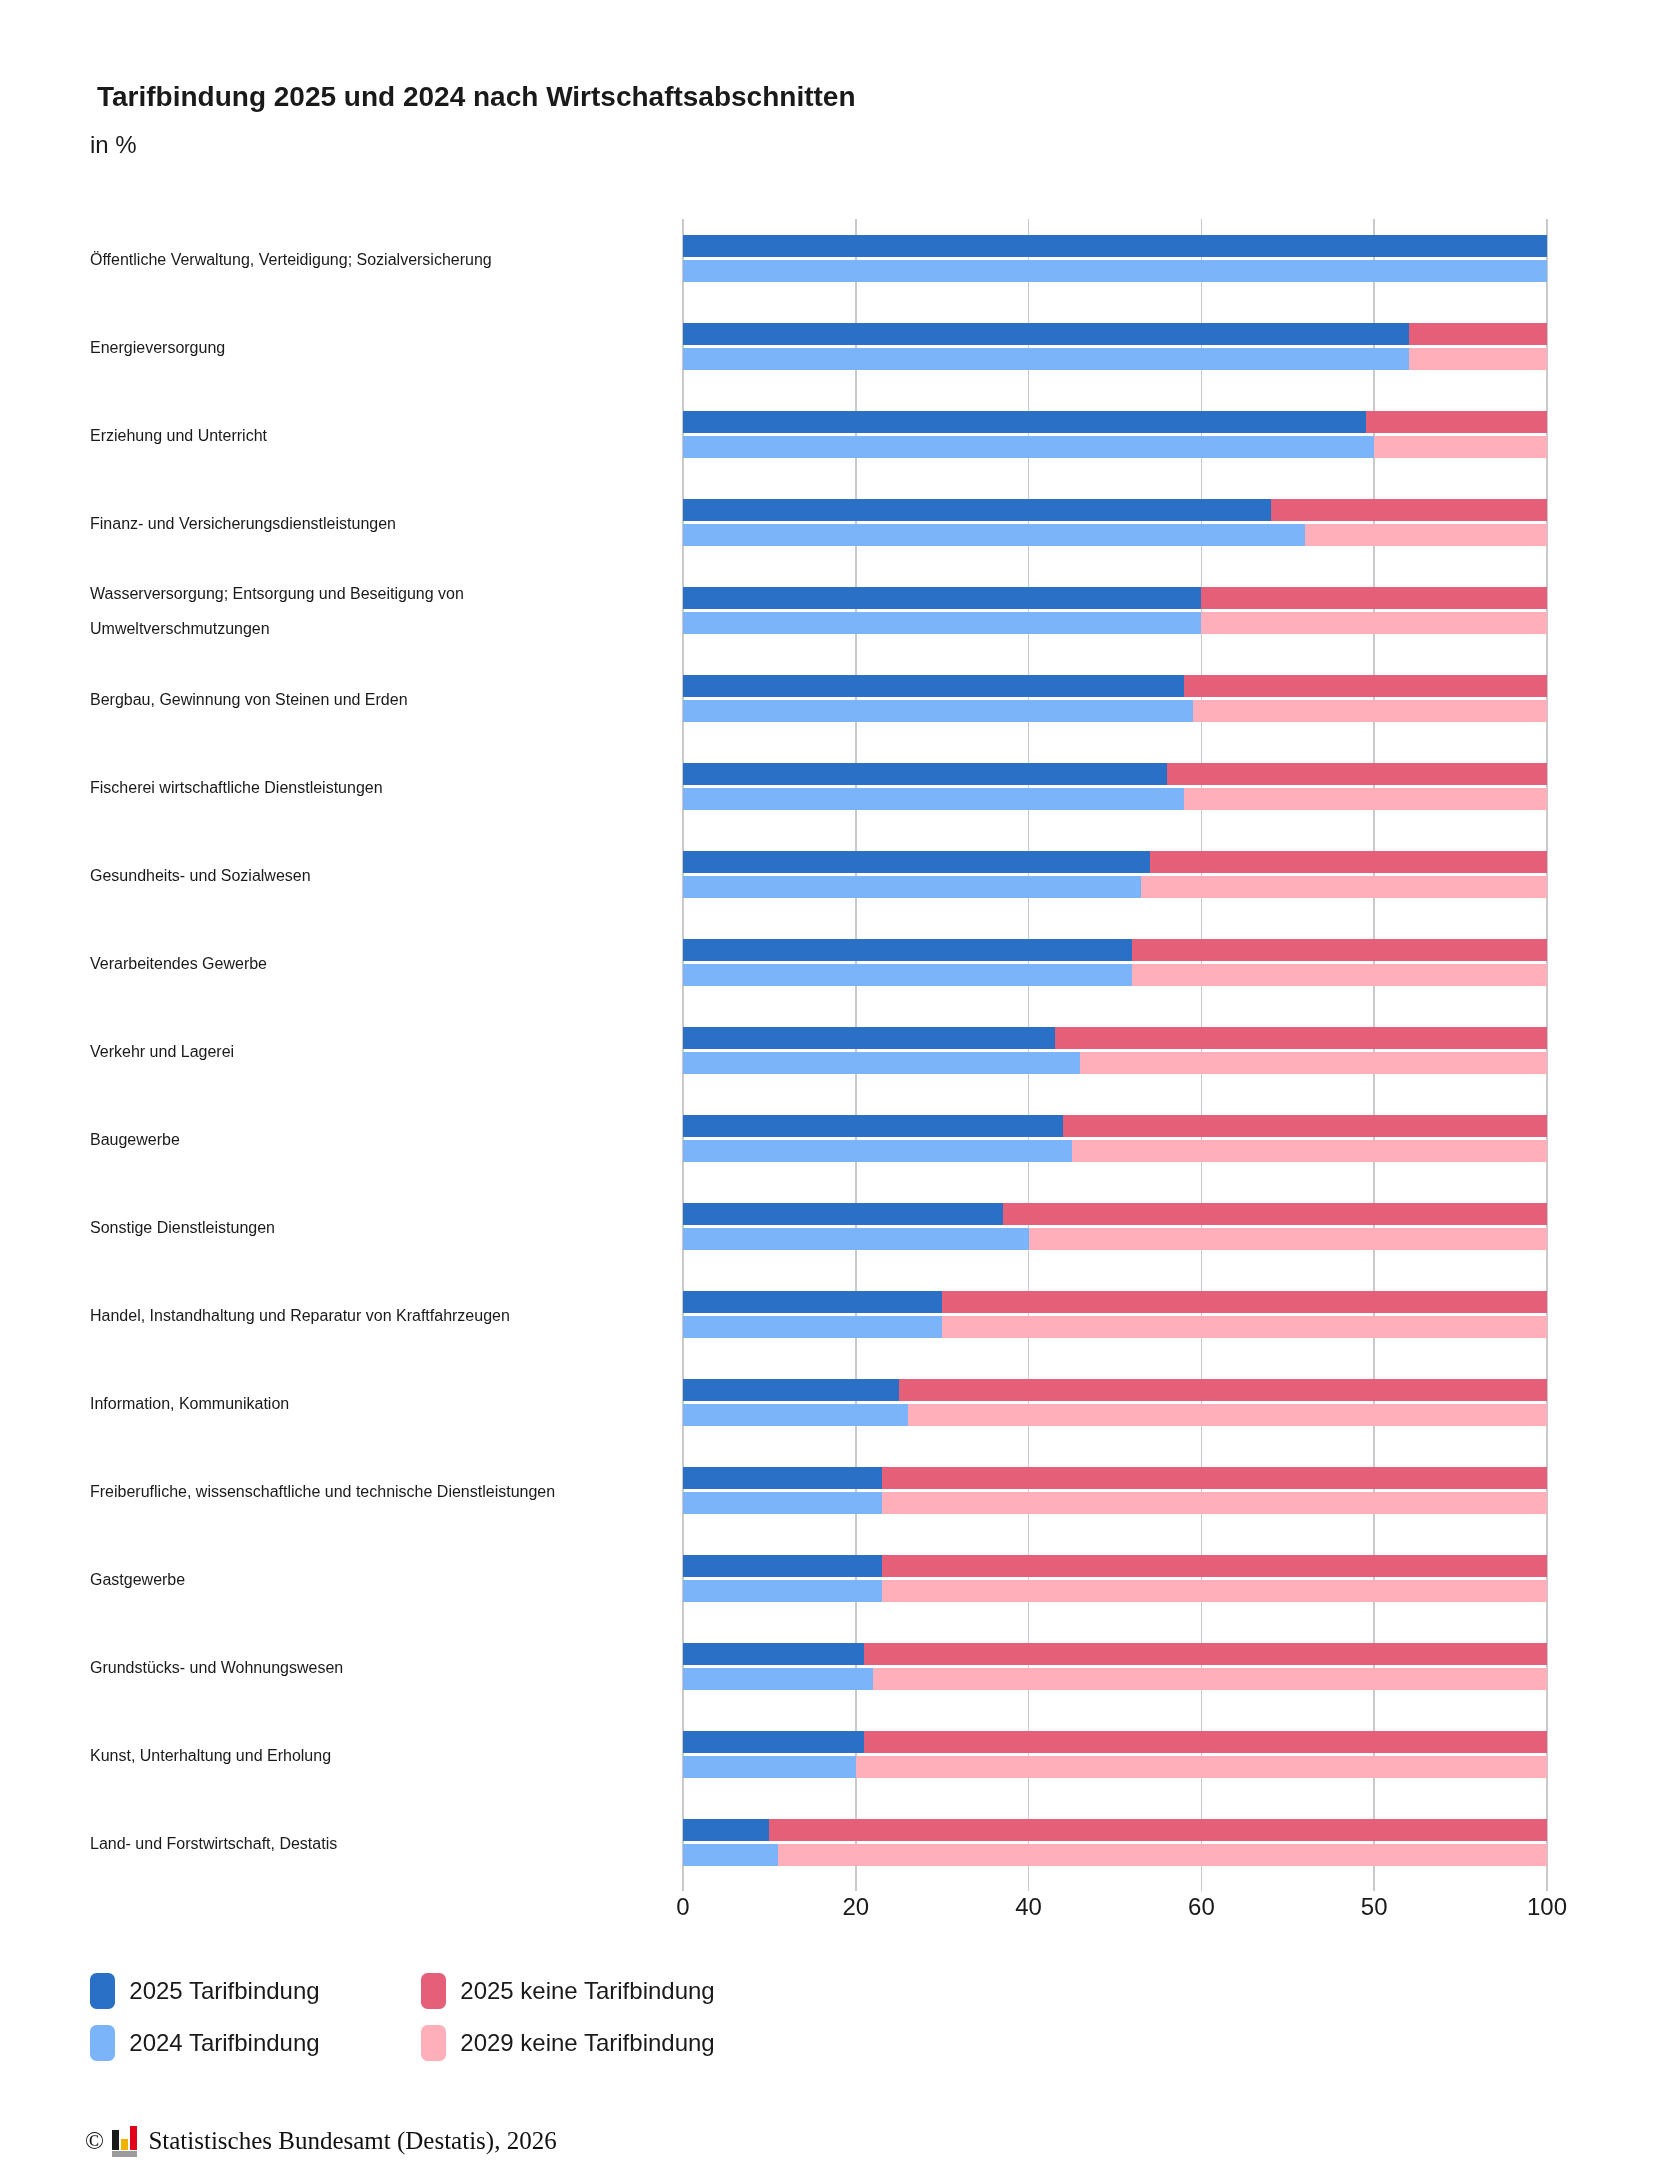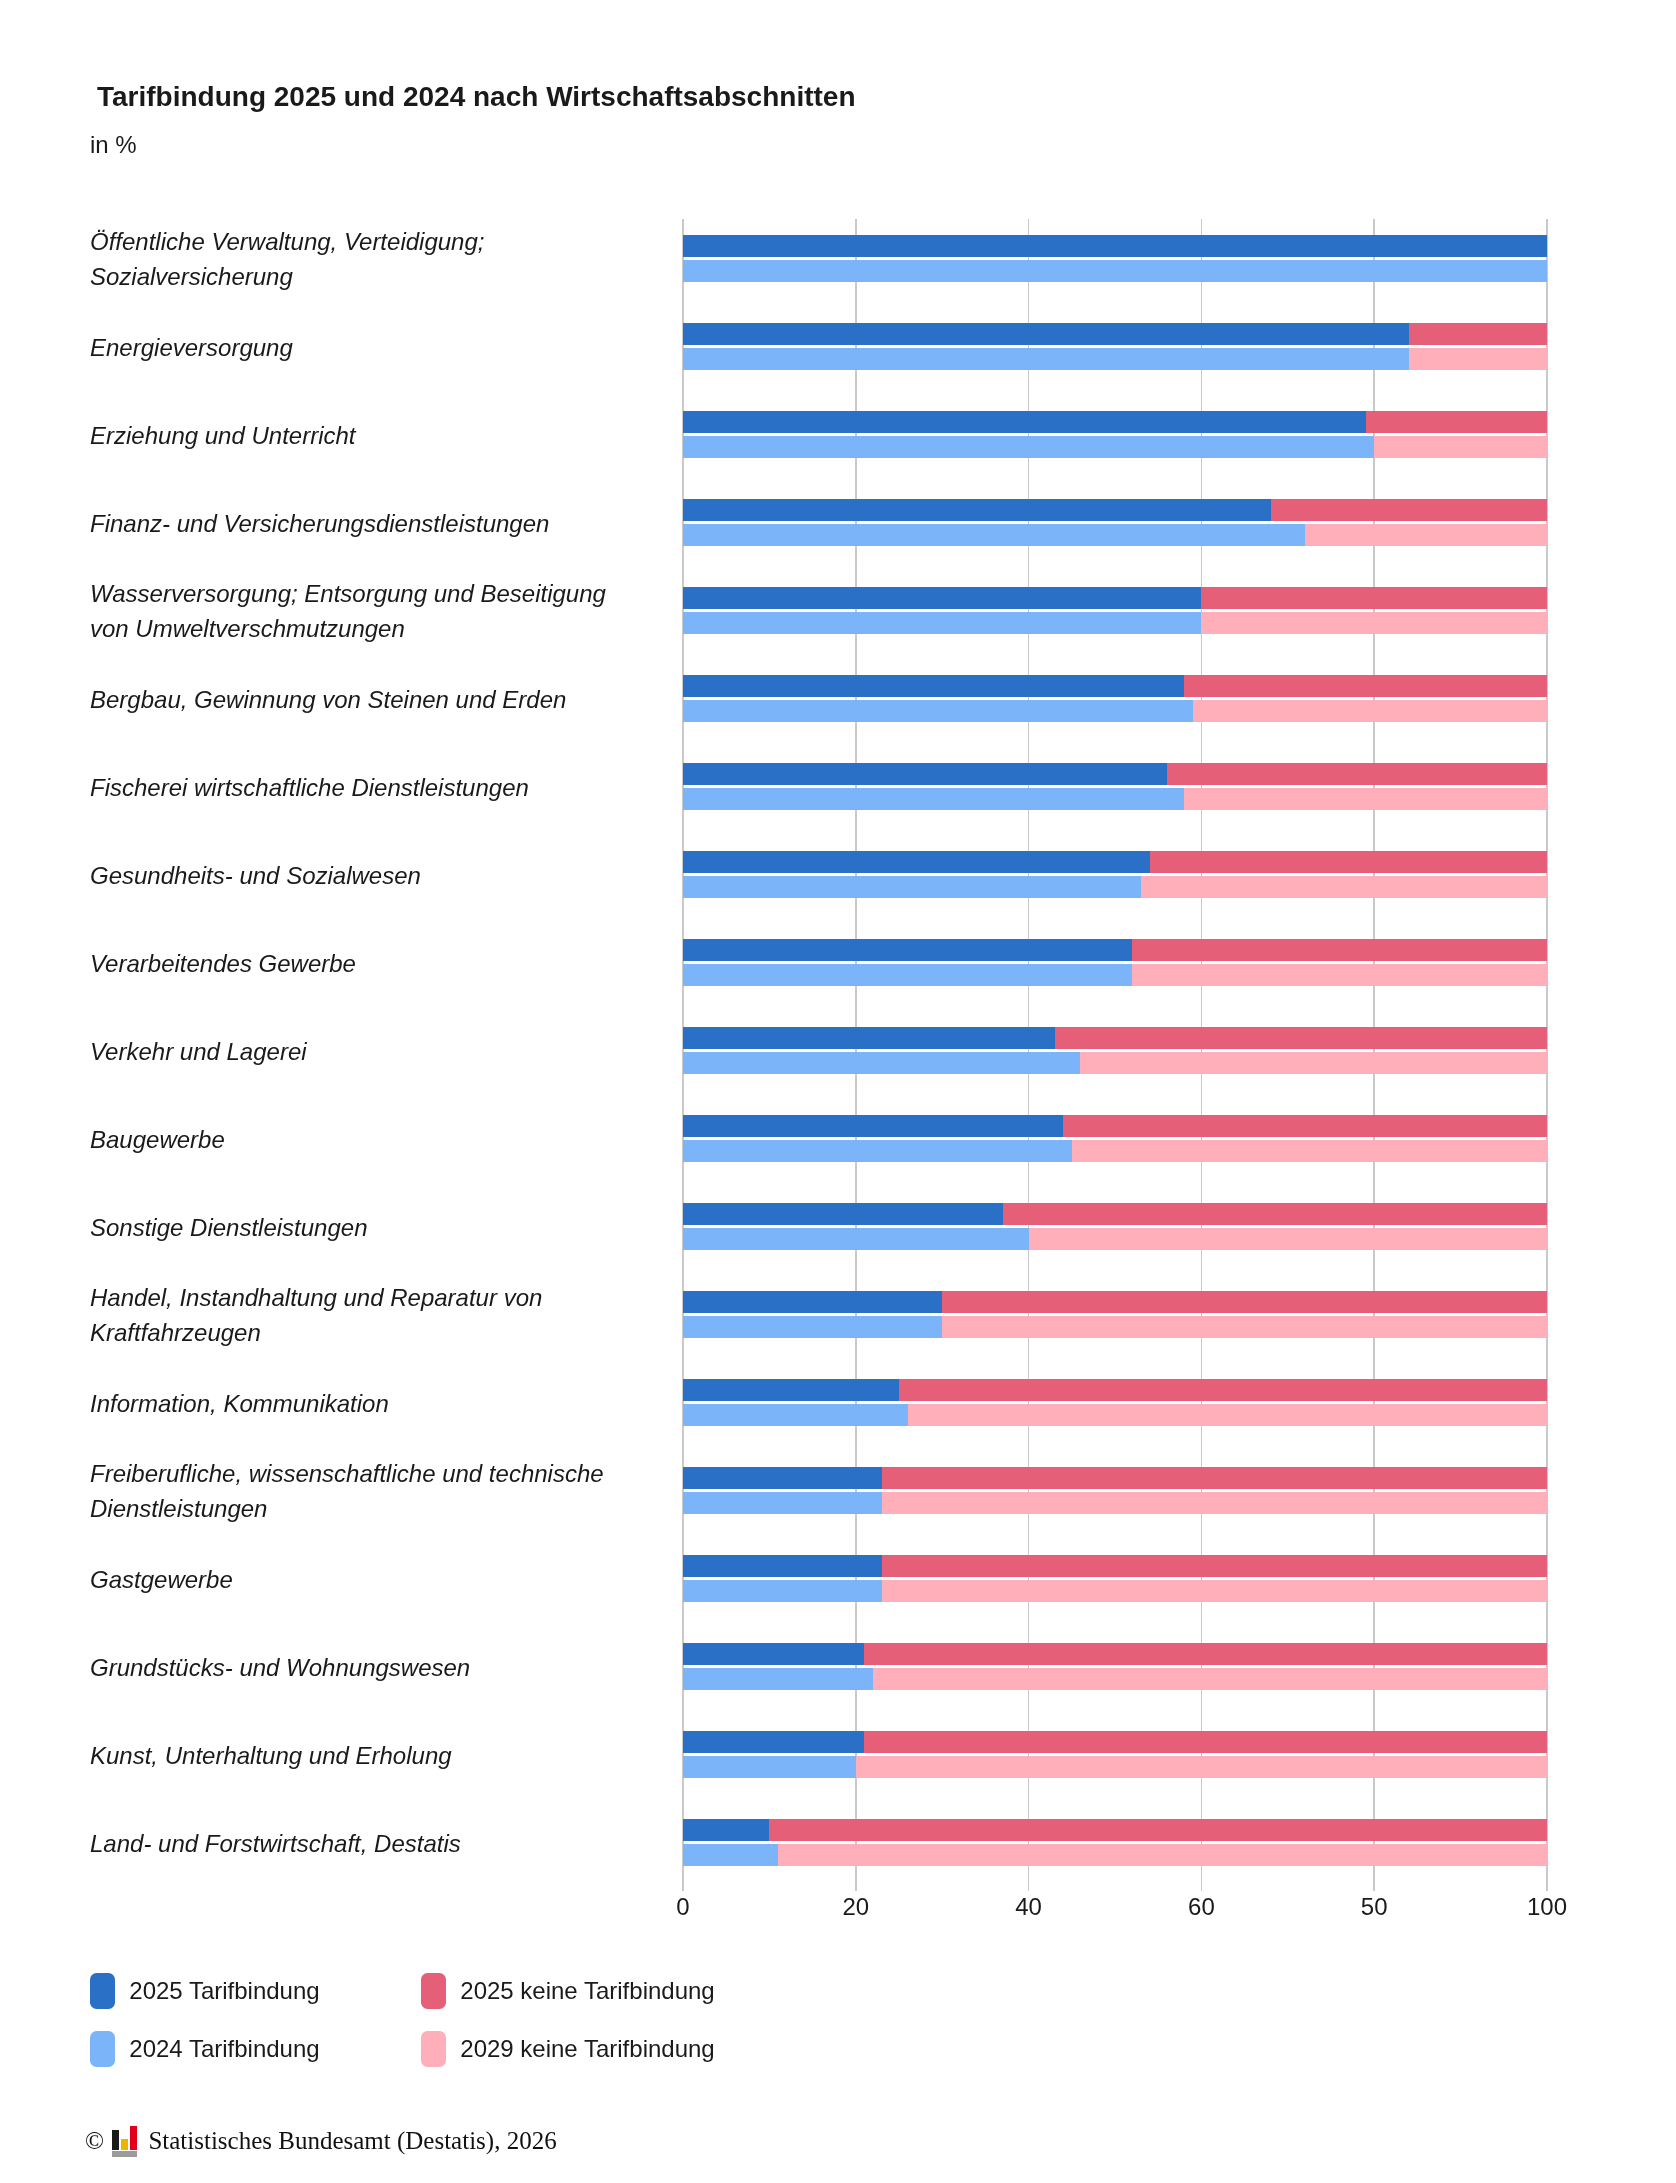--- a/index.html
+++ b/index.html
@@ -10,34 +10,34 @@
   .title{position:absolute;left:90px;top:74px;font-size:28px;font-weight:700;margin:7px;letter-spacing:0;}
   .subtitle{position:absolute;left:90px;top:131px;font-size:24px;font-weight:400;}
 
   #gridlines{position:absolute;left:683px;top:219px;width:864px;height:1672px;z-index:1;}
   .gridline{position:absolute;top:0;bottom:0;width:1.6px;background:#c9c9c9;}
 
   #rows{position:absolute;left:0;top:215px;width:1677px;z-index:2;}
   .row{position:relative;height:88px;}
   .cat-label{
     position:absolute;left:90px;top:50%;transform:translateY(-50%);
-    width:547px;font-size:24px;line-height:35px;font-style:italic;
+    width:547px;font-size:16px;line-height:35px;
   }
   .pair{position:absolute;left:683px;top:19.6px;width:864px;height:47px;}
   .bar{display:flex;height:22px;width:100%;}
   .bar + .bar{margin-top:3.3px;}
   .seg{height:100%;}
 
   #xaxis{position:absolute;left:683px;top:1893px;width:864px;height:37px;z-index:2;}
   .tick{position:absolute;transform:translateX(-50%);font-size:24px;color:#1a1a1a;top:0;}
 
   #legend{
     position:absolute;left:90px;top:1973px;
     display:grid;grid-auto-flow:column;grid-template-rows:repeat(2,auto);
-    grid-template-columns:331px auto;row-gap:22px;z-index:2;
+    grid-template-columns:331px auto;row-gap:16px;z-index:2;
   }
   .legend-item{display:flex;align-items:center;gap:14.7px;font-size:24px;}
   .swatch{width:24.6px;height:36px;border-radius:6.5px;flex:0 0 auto;}
 
   .footer{
     position:absolute;left:85px;top:2124px;display:flex;align-items:center;gap:8.2px;
     font-family:"Liberation Serif",serif;font-size:25px;color:#111;z-index:2;
   }
   .logo{position:relative;width:28px;height:33px;display:inline-block;}
   .lb{position:absolute;display:block;}

